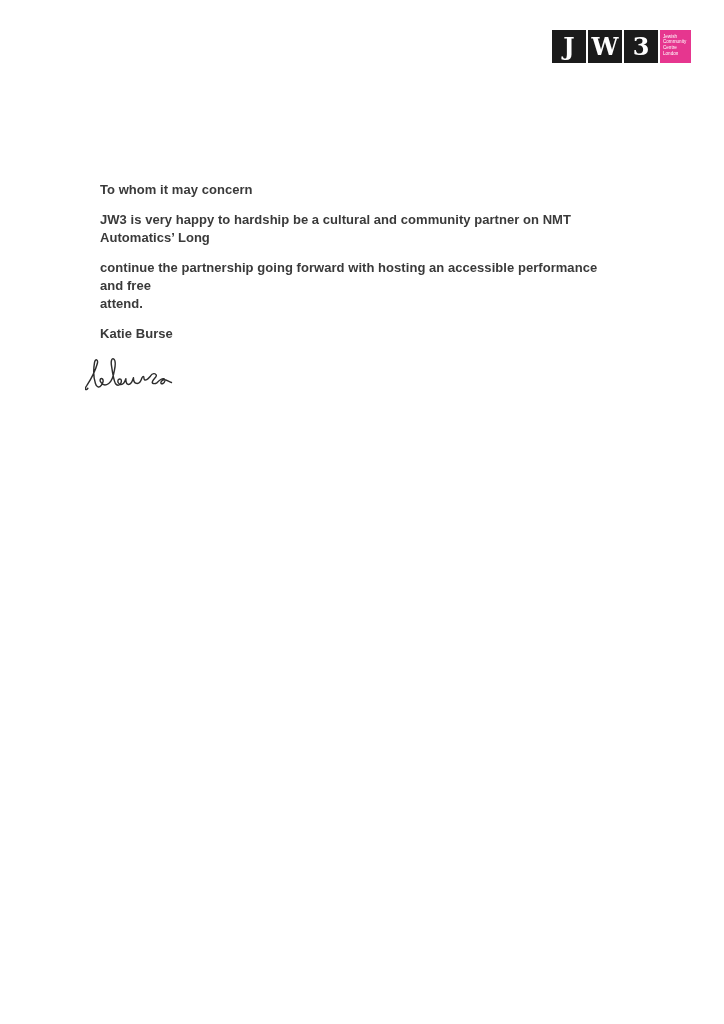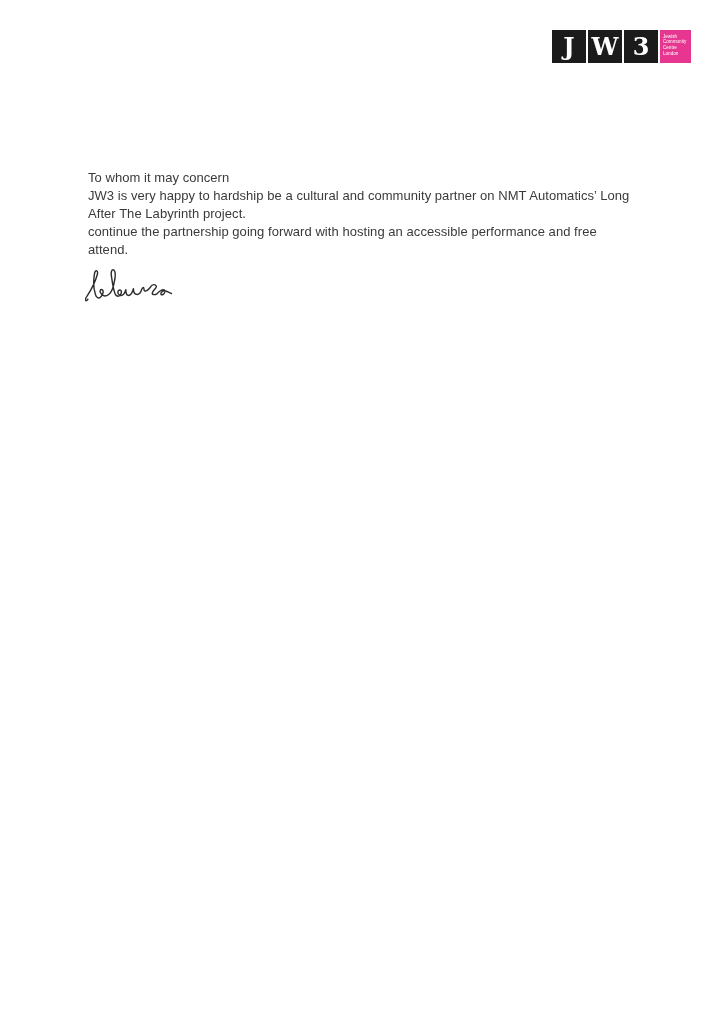--- a/index.html
+++ b/index.html
@@ -50,21 +50,21 @@
   .letter {
     position: absolute;
     left: 88px;
     top: 169px;
     width: 546px;
     color: #3a3a3a;
     font-size: 13px;
     line-height: 18px;
     letter-spacing: 0.05px;
   }
-  .letter p { margin: 0; }
+  .letter p { margin: 12px; font-weight: bold; }
   .line { display: block; }
   .greeting   { margin: 0; }
   .para-1     { margin-top: 38px; }
   .para-2     { margin-top: 37px; }
   .closing    { margin-top: 35px; }
   .signatory  { margin-top: 10px; }
   .signature  { margin: 7px 0 0 -3px; height: 38px; }
   .signature svg { display: block; }
   .job-title  { margin-top: 21px; }
 </style>
@@ -84,29 +84,29 @@
       <span>London</span>
     </div>
   </div>
 
   <div class="letter">
 
     <p class="greeting">To whom it may concern</p>
 
     <p class="para-1">
       <span class="line">JW3 is very happy to hardship be a cultural and community partner on NMT Automatics’ Long</span>
-      <span class="line">After The Labyrinth project.</span>
     </p>
 
     <p class="para-2">
       <span class="line">continue the partnership going forward with hosting an accessible performance and free</span>
       <span class="line">attend.</span>
     </p>
 
 
+    <p class="signatory">Katie Burse</p>
 
     <div class="signature" role="img" aria-label="kburse">
       <svg width="95" height="38" viewBox="0 0 100 40" fill="none" xmlns="http://www.w3.org/2000/svg">
         <path d="M3,35
                  c-2,3 -4,1 -1,-3
                  c4,-6 9,-16 11,-23
                  c1,-4 -2,-6 -3,-1
                  c-1,6 -1,16 1,22
                  c1,4 4,5 6,2
                  c2,-2 3,-6 1,-7

